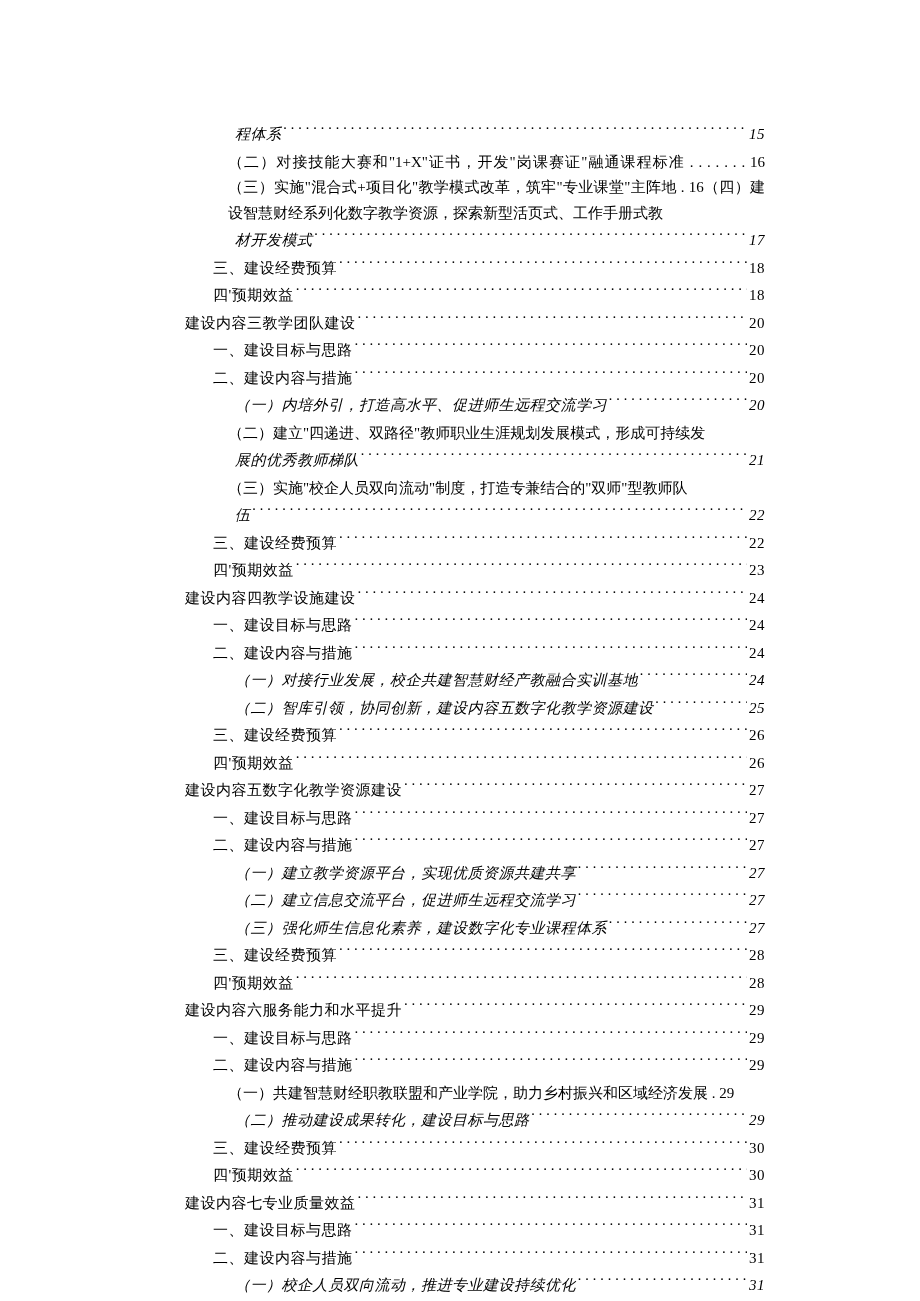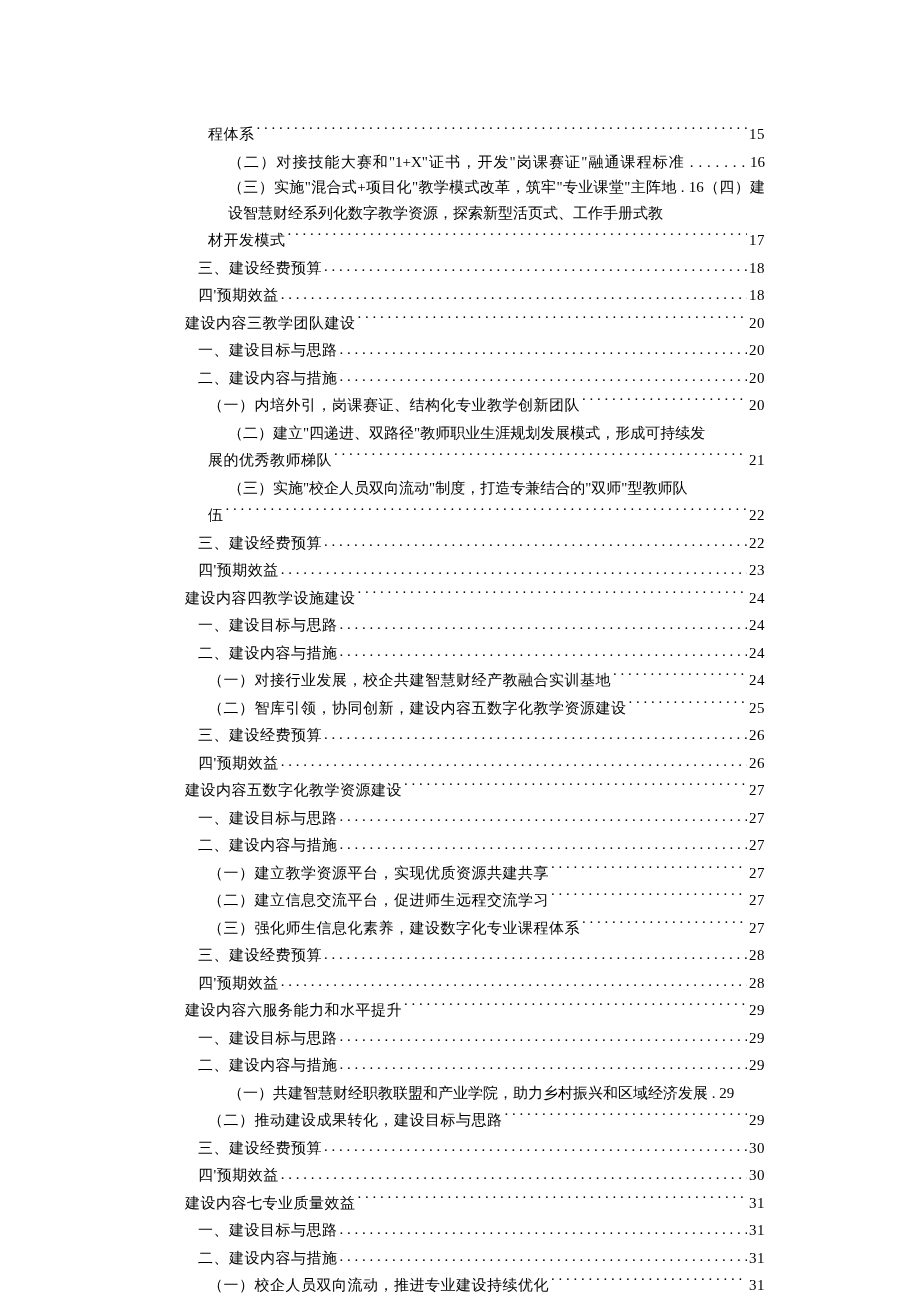--- a/index.html
+++ b/index.html
@@ -30,22 +30,22 @@
       content: ". . . . . . . . . . . . . . . . . . . . . . . . . . . . . . . . . . . . . . . . . . . . . . . . . . . . . . . . . . . . . . . . . . . . . . . . . . . . . . . . . . . . . . . . . . . . . . . . . . . . . . . . . . . . . . . . . . . . . . . . . . . .";
       position: absolute;
       left: 0; right: 0; bottom: 0.1em;
       overflow: hidden;
       text-overflow: clip;
       white-space: nowrap;
       letter-spacing: 0px;
     }
     .toc-page { flex: 0 0 auto; }
     .lvl-0 { margin-left: 17px; }
-    .lvl-1 { margin-left: 30px; align-items: flex-end; }
-    .lvl-2 { margin-left: 40px; }
+    .lvl-1 { margin-left: 45px; }
+    .lvl-2 { margin-left: 67px; font-style: italic; }
     .wrap-line {
       margin-left: 60px;
       white-space: normal;
       text-align: justify;
       text-justify: inter-ideograph;
     }
   </style>
 </head>
 <body>
 
@@ -80,21 +80,21 @@
       <span class="toc-label">一、建设目标与思路</span>
       <span class="toc-dots"></span>
       <span class="toc-page">20</span>
     </div>
     <div class="toc-line lvl-1">
       <span class="toc-label">二、建设内容与措施</span>
       <span class="toc-dots"></span>
       <span class="toc-page">20</span>
     </div>
     <div class="toc-line lvl-2">
-      <span class="toc-label">（一）内培外引，岗课赛证、结构化专业教学创新团队</span>
+      <span class="toc-label">（一）内培外引，打造高水平、促进师生远程交流学习</span>
       <span class="toc-dots"></span>
       <span class="toc-page">20</span>
     </div>
     <div class="wrap-line">（二）建立"四递进、双路径"教师职业生涯规划发展模式，形成可持续发</div>
     <div class="toc-line lvl-2">
       <span class="toc-label">展的优秀教师梯队</span>
       <span class="toc-dots"></span>
       <span class="toc-page">21</span>
     </div>
     <div class="wrap-line">（三）实施"校企人员双向流动"制度，打造专兼结合的"双师"型教师队</div>

